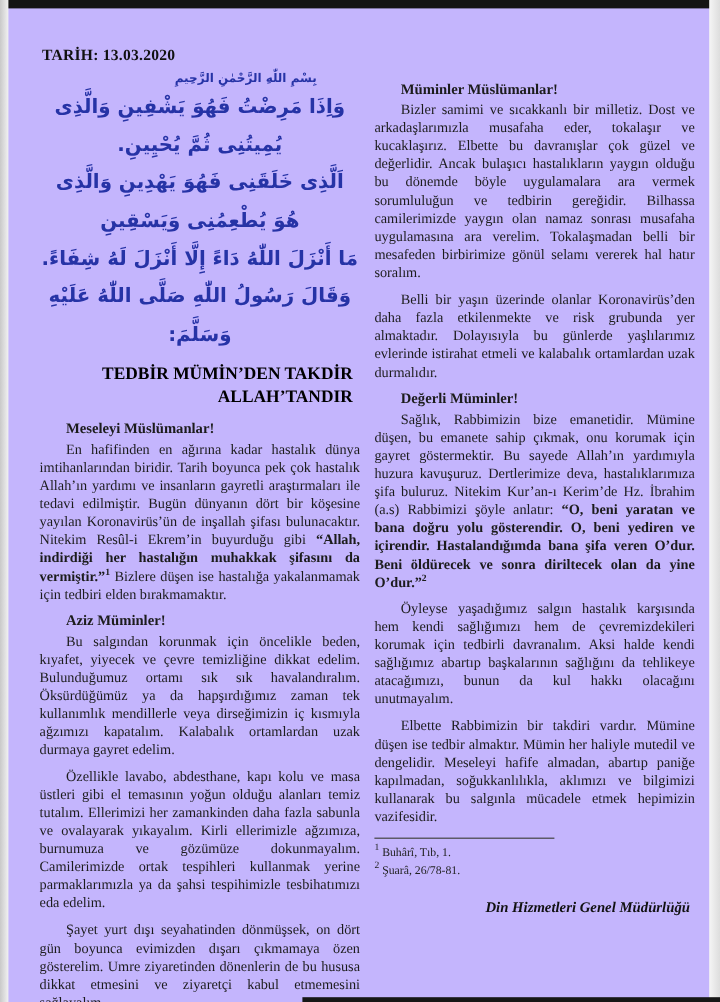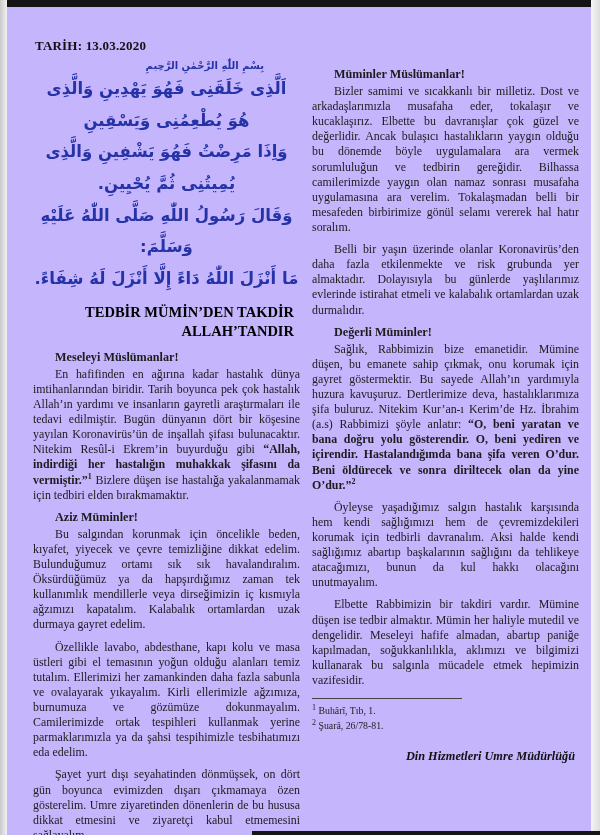--- a/index.html
+++ b/index.html
@@ -54,24 +54,24 @@
   <div class="edge-left"></div>
   <div class="edge-right"></div>
   <div class="edge-bottom"></div>
 
   <div class="content">
 
     <div class="col col-left">
       <div class="date">TARİH: 13.03.2020</div>
       <div class="basmala">بِسْمِ اللّٰهِ الرَّحْمٰنِ الرَّحِيمِ</div>
       <div class="arabic-block">
+          <div class="arabic-line" dir="rtl">وَاِذَا مَرِضْتُ فَهُوَ يَشْفِينِ وَالَّذِى يُمِيتُنِى ثُمَّ يُحْيِينِ.</div>
           <div class="arabic-line" dir="rtl">اَلَّذِى خَلَقَنِى فَهُوَ يَهْدِينِ وَالَّذِى هُوَ يُطْعِمُنِى وَيَسْقِينِ</div>
-          <div class="arabic-line" dir="rtl">وَاِذَا مَرِضْتُ فَهُوَ يَشْفِينِ وَالَّذِى يُمِيتُنِى ثُمَّ يُحْيِينِ.</div>
+          <div class="arabic-line" dir="rtl">مَا أَنْزَلَ اللّٰهُ دَاءً إِلَّا أَنْزَلَ لَهُ شِفَاءً.</div>
           <div class="arabic-line" dir="rtl">وَقَالَ رَسُولُ اللّٰهِ صَلَّى اللّٰهُ عَلَيْهِ وَسَلَّمَ:</div>
-          <div class="arabic-line" dir="rtl">مَا أَنْزَلَ اللّٰهُ دَاءً إِلَّا أَنْزَلَ لَهُ شِفَاءً.</div>
         </div>
       <div class="title">TEDBİR MÜMİN’DEN TAKDİR ALLAH’TANDIR</div>
       <div>
           <p class="heading"><span>Meseleyi Müslümanlar!</span></p>
           <p class="para"><span>En hafifinden en ağırına kadar hastalık dünya imtihanlarından biridir. Tarih boyunca pek çok hastalık Allah’ın yardımı ve insanların gayretli araştırmaları ile tedavi edilmiştir. Bugün dünyanın dört bir köşesine yayılan Koronavirüs’ün de inşallah şifası bulunacaktır. Nitekim Resûl-i Ekrem’in buyurduğu gibi </span><span class="b">“Allah, indirdiği her hastalığın muhakkak şifasını da vermiştir.”</span><sup class="b">1</sup><span> Bizlere düşen ise hastalığa yakalanmamak için tedbiri elden bırakmamaktır.</span></p>
           <p class="heading"><span>Aziz Müminler!</span></p>
           <p class="para"><span>Bu salgından korunmak için öncelikle beden, kıyafet, yiyecek ve çevre temizliğine dikkat edelim. Bulunduğumuz ortamı sık sık havalandıralım. Öksürdüğümüz ya da hapşırdığımız zaman tek kullanımlık mendillerle veya dirseğimizin iç kısmıyla ağzımızı kapatalım. Kalabalık ortamlardan uzak durmaya gayret edelim.</span></p>
           <p class="para"><span>Özellikle lavabo, abdesthane, kapı kolu ve masa üstleri gibi el temasının yoğun olduğu alanları temiz tutalım. Ellerimizi her zamankinden daha fazla sabunla ve ovalayarak yıkayalım. Kirli ellerimizle ağzımıza, burnumuza ve gözümüze dokunmayalım. Camilerimizde ortak tespihleri kullanmak yerine parmaklarımızla ya da şahsi tespihimizle tesbihatımızı eda edelim.</span></p>
           <p class="para"><span>Şayet yurt dışı seyahatinden dönmüşsek, on dört gün boyunca evimizden dışarı çıkmamaya özen gösterelim. Umre ziyaretinden dönenlerin de bu hususa dikkat etmesini ve ziyaretçi kabul etmemesini sağlayalım.</span></p>
         </div>
@@ -85,17 +85,17 @@
           <p class="heading"><span>Değerli Müminler!</span></p>
           <p class="para"><span>Sağlık, Rabbimizin bize emanetidir. Mümine düşen, bu emanete sahip çıkmak, onu korumak için gayret göstermektir. Bu sayede Allah’ın yardımıyla huzura kavuşuruz. Dertlerimize deva, hastalıklarımıza şifa buluruz. Nitekim Kur’an-ı Kerim’de Hz. İbrahim (a.s) Rabbimizi şöyle anlatır: </span><span class="b">“O, beni yaratan ve bana doğru yolu gösterendir. O, beni yediren ve içirendir. Hastalandığımda bana şifa veren O’dur. Beni öldürecek ve sonra diriltecek olan da yine O’dur.”</span><sup class="b">2</sup></p>
           <p class="para"><span>Öyleyse yaşadığımız salgın hastalık karşısında hem kendi sağlığımızı hem de çevremizdekileri korumak için tedbirli davranalım. Aksi halde kendi sağlığımız abartıp başkalarının sağlığını da tehlikeye atacağımızı, bunun da kul hakkı olacağını unutmayalım.</span></p>
           <p class="para"><span>Elbette Rabbimizin bir takdiri vardır. Mümine düşen ise tedbir almaktır. Mümin her haliyle mutedil ve dengelidir. Meseleyi hafife almadan, abartıp paniğe kapılmadan, soğukkanlılıkla, aklımızı ve bilgimizi kullanarak bu salgınla mücadele etmek hepimizin vazifesidir.</span></p>
         </div>
       <div class="footnote-sep"></div>
       <div>
           <div class="footnote"><sup>1</sup> Buhârî, Tıb, 1.</div>
           <div class="footnote"><sup>2</sup> Şuarâ, 26/78-81.</div>
         </div>
-      <div class="signature">Din Hizmetleri Umre Müdürlüğü</div>
+      <div class="signature">Din Hizmetleri Genel Müdürlüğü</div>
     </div>
 
   </div>
 </div>
 
 </body></html>

